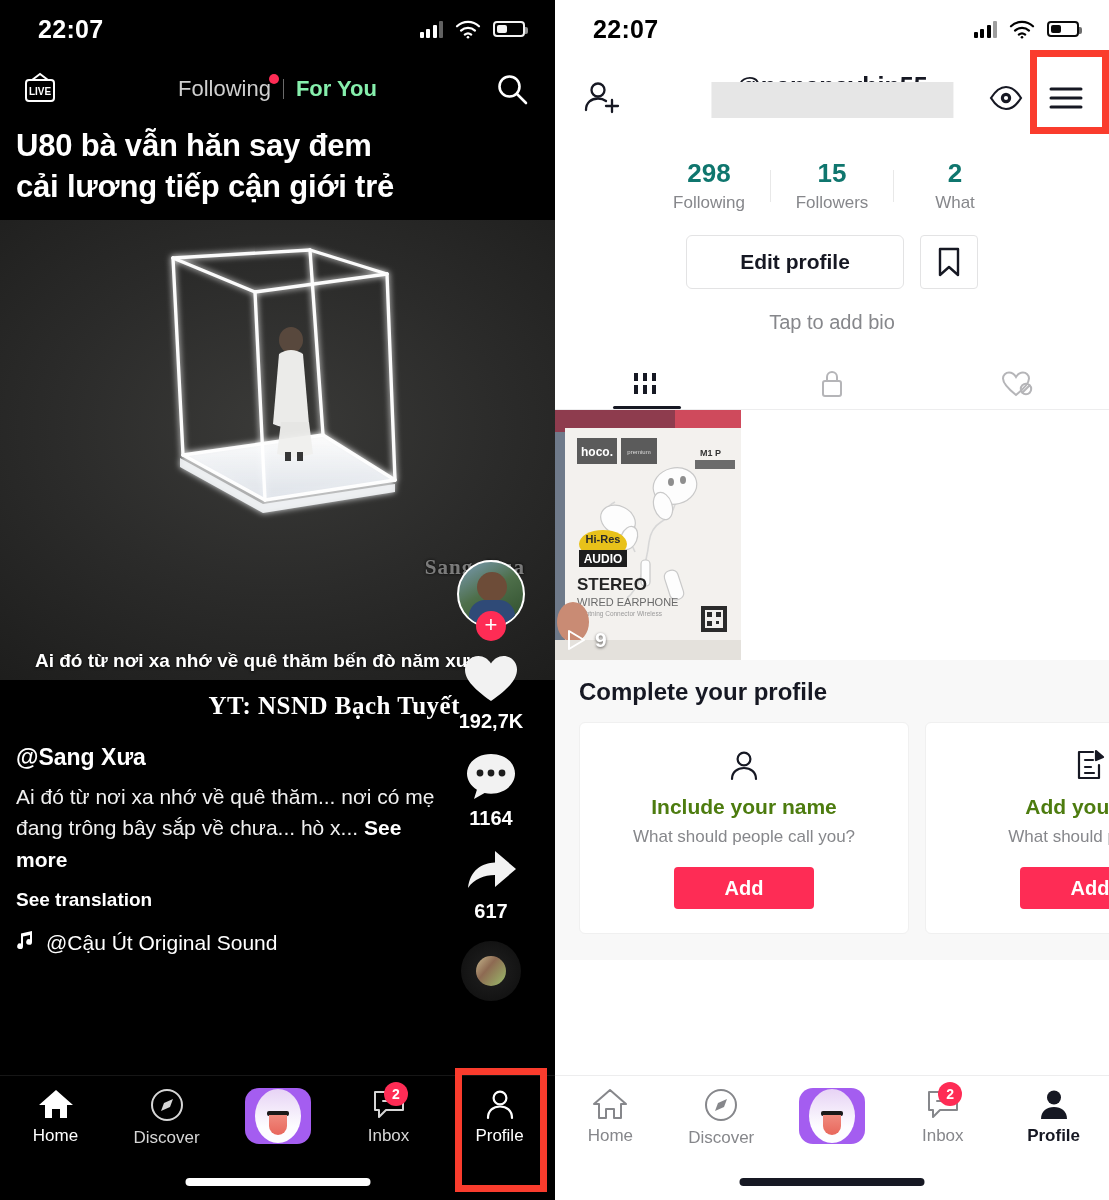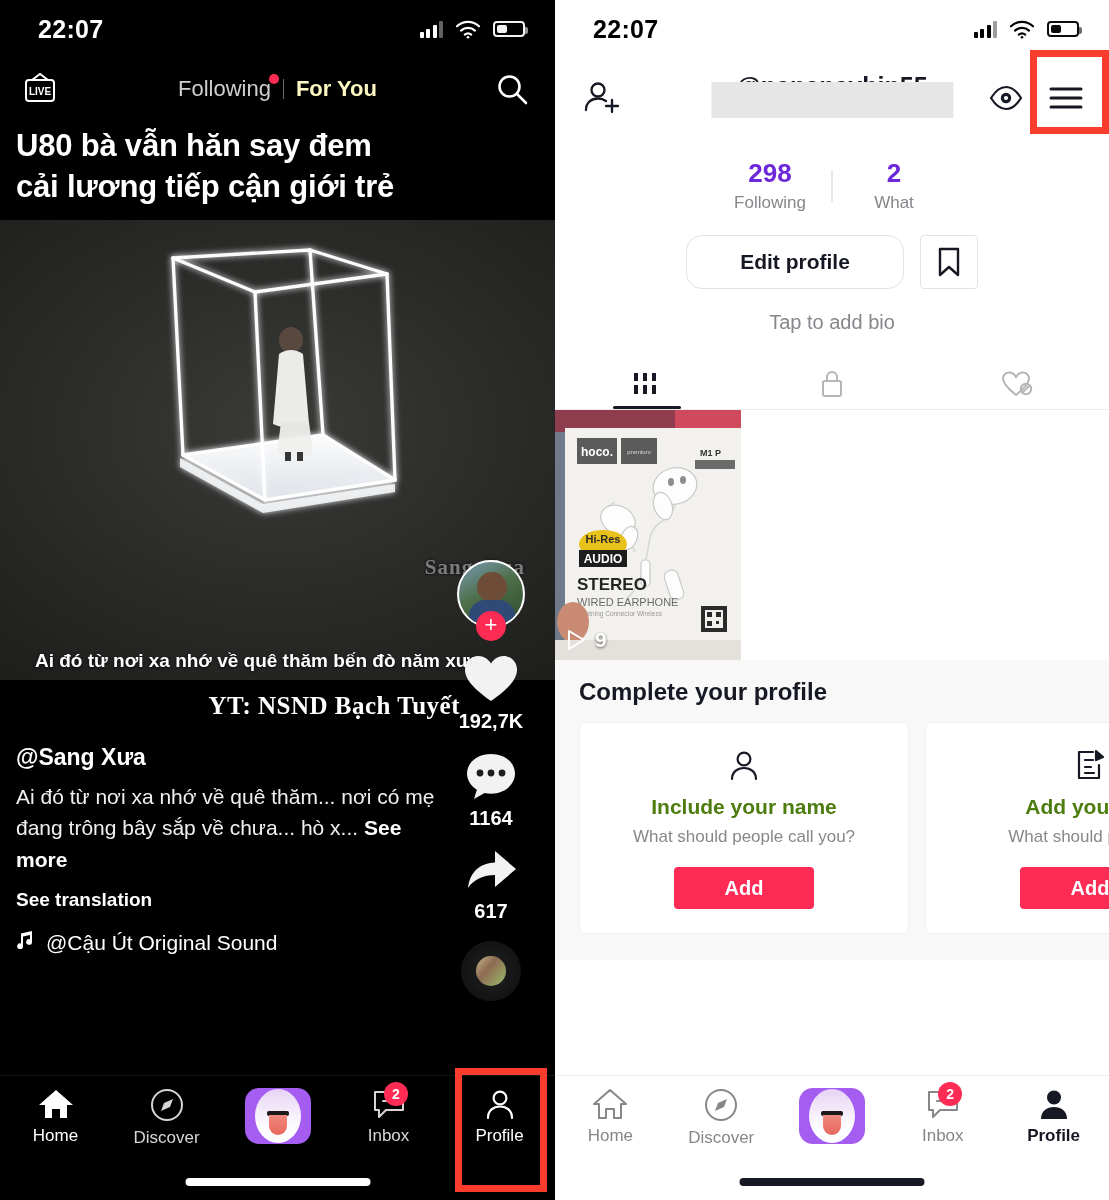--- a/index.html
+++ b/index.html
@@ -37,21 +37,21 @@
   
   .feed-topnav {
     position: relative; height: 62px;
     display: flex; align-items: center; justify-content: space-between;
     padding: 0 26px 0 20px;
   }
   .live-btn { width: 40px; height: 36px; position: relative; }
   .feed-tabs { display:flex; align-items:center; gap: 0; position: relative; }
   .feed-tab { font-size: 22px; padding: 0 12px; position: relative; }
   .feed-tab.inactive { color: #cfcfcf; font-weight: normal; }
-  .feed-tab.active { color:#fef9c3; font-weight: bold; }
+  .feed-tab.active { color:#86efac; font-weight: bold; }
   .tab-sep { width:1px; height: 20px; background: #6a6a6a; }
   .red-dot { position: absolute; top: -2px; right: 4px; width: 10px; height:10px; border-radius:50%; background:#fe2c55; }
   .search-ico svg { display:block; }
 
   
   .vid-title {
     padding: 6px 16px 12px 16px;
     font-size: 31px; font-weight: bold; line-height: 1.32;
     letter-spacing: -0.2px;
     background:#000;
@@ -187,27 +187,27 @@
   .prof-name-wrap { position:absolute; left:50%; transform:translateX(-50%); top: 14px; text-align:center; }
   .prof-username { font-size: 25px; font-weight: bold; color:#161823; }
   .redact {
     position:absolute; left:50%; transform:translateX(-50%); top: 10px;
     width: 242px; height: 36px; background:#e6e6e6;
   }
   .prof-top-right { display:flex; align-items:center; gap: 26px; }
 
   .stats { display:flex; justify-content:center; align-items:center; margin-top: 16px; }
   .stat { width: 122px; text-align:center; }
-  .stat-num { font-size: 26px; font-weight: bold; color:#6d28d9; }
+  .stat-num { font-size: 26px; font-weight: bold; color:#0f766e; }
   .stat-lbl { font-size: 17px; color:#86878b; margin-top: 4px; }
   .stat-div { width:1px; height: 32px; background:#e8e8e8; }
 
   .prof-actions { display:flex; justify-content:center; align-items:center; gap: 16px; margin-top: 22px; }
   .btn-edit {
-    width: 218px; height: 54px; border:1px solid #e3e3e4; border-radius: 16px;
+    width: 218px; height: 54px; border:1px solid #e3e3e4; border-radius: 6px;
     background:#fff; font-size: 21px; font-weight:bold; color:#161823;
     display:flex; align-items:center; justify-content:center;
   }
   .btn-sq {
     width: 58px; height: 54px; border:1px solid #e3e3e4; border-radius:4px;
     background:#fff; display:flex; align-items:center; justify-content:center;
   }
   .bio { text-align:center; font-size: 20px; color:#86878b; margin-top: 22px; }
 
   .prof-tabs { display:flex; margin-top: 28px; border-bottom: 1px solid #ededee; }
@@ -509,20 +509,24 @@
         </div>
       </div>
     </div>
 
     <div class="stats">
       <div class="stat">
         <div class="stat-num">298</div>
         <div class="stat-lbl">Following</div>
       </div>
       <div class="stat-div"></div>
+      <div class="stat">
+        <div class="stat-num">15</div>
+        <div class="stat-lbl">Followers</div>
+      </div>
       <div class="stat-div"></div>
       <div class="stat">
         <div class="stat-num">2</div>
         <div class="stat-lbl">What</div>
       </div>
     </div>
 
     <div class="prof-actions">
       <div class="btn-edit">Edit profile</div>
       <div class="btn-sq">

